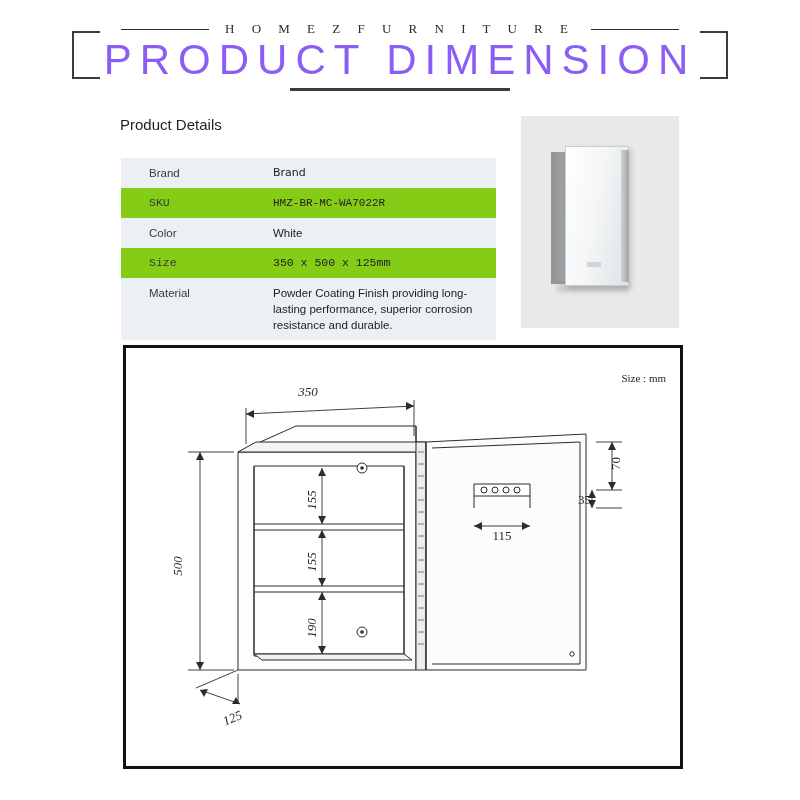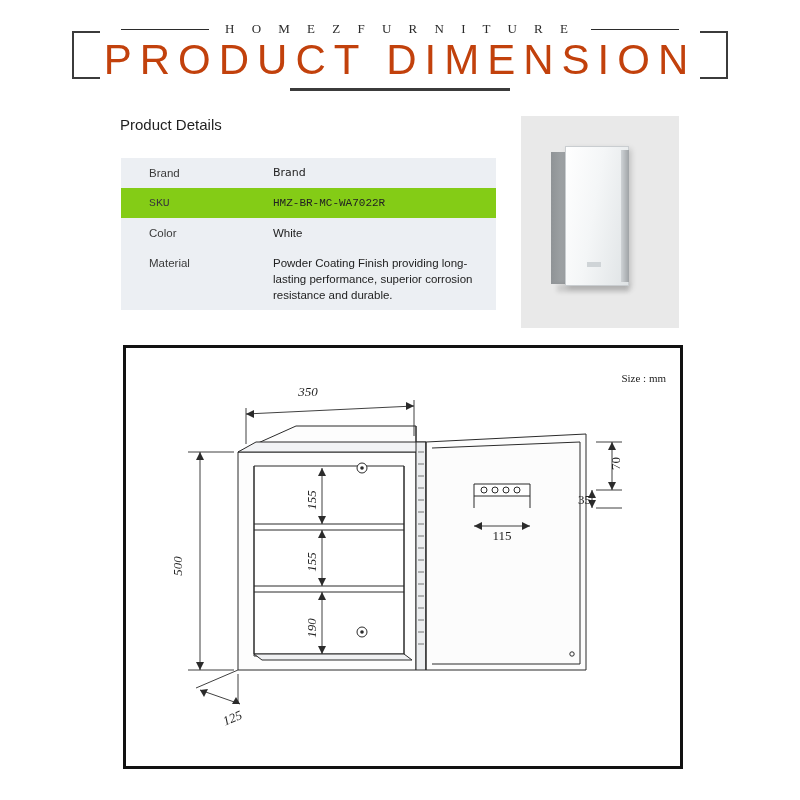--- a/index.html
+++ b/index.html
@@ -50,21 +50,21 @@
   .title-wrap {
     position: absolute;
     left: 0;
     top: 36px;
     width: 800px;
     text-align: center;
   }
   .title-text {
     font-size: 42px;
     letter-spacing: 8px;
-    color: #c2410c;
+    color: #8b5cf6;
     font-weight: 400;
     font-family: "Liberation Sans", sans-serif;
     line-height: 48px;
   }
   .title-underline {
     position: absolute;
     left: 290px;
     top: 88px;
     width: 220px;
     height: 3px;
@@ -226,20 +226,24 @@
       <td class="k">Brand</td>
       <td class="v mono-ish">Brand</td>
     </tr>
     <tr class="even">
       <td class="k">SKU</td>
       <td class="v mono-ish">HMZ-BR-MC-WA7022R</td>
     </tr>
     <tr class="odd">
       <td class="k">Color</td>
       <td class="v">White</td>
+    </tr>
+    <tr class="even">
+      <td class="k">Size</td>
+      <td class="v">350 x 500 x 125mm</td>
     </tr>
     <tr class="odd">
       <td class="k">Material</td>
       <td class="v">Powder Coating Finish providing long-lasting performance, superior corrosion resistance and durable.</td>
     </tr>
   </tbody>
 </table>
 
 <div class="photo">
   <div class="cab-body"></div>

